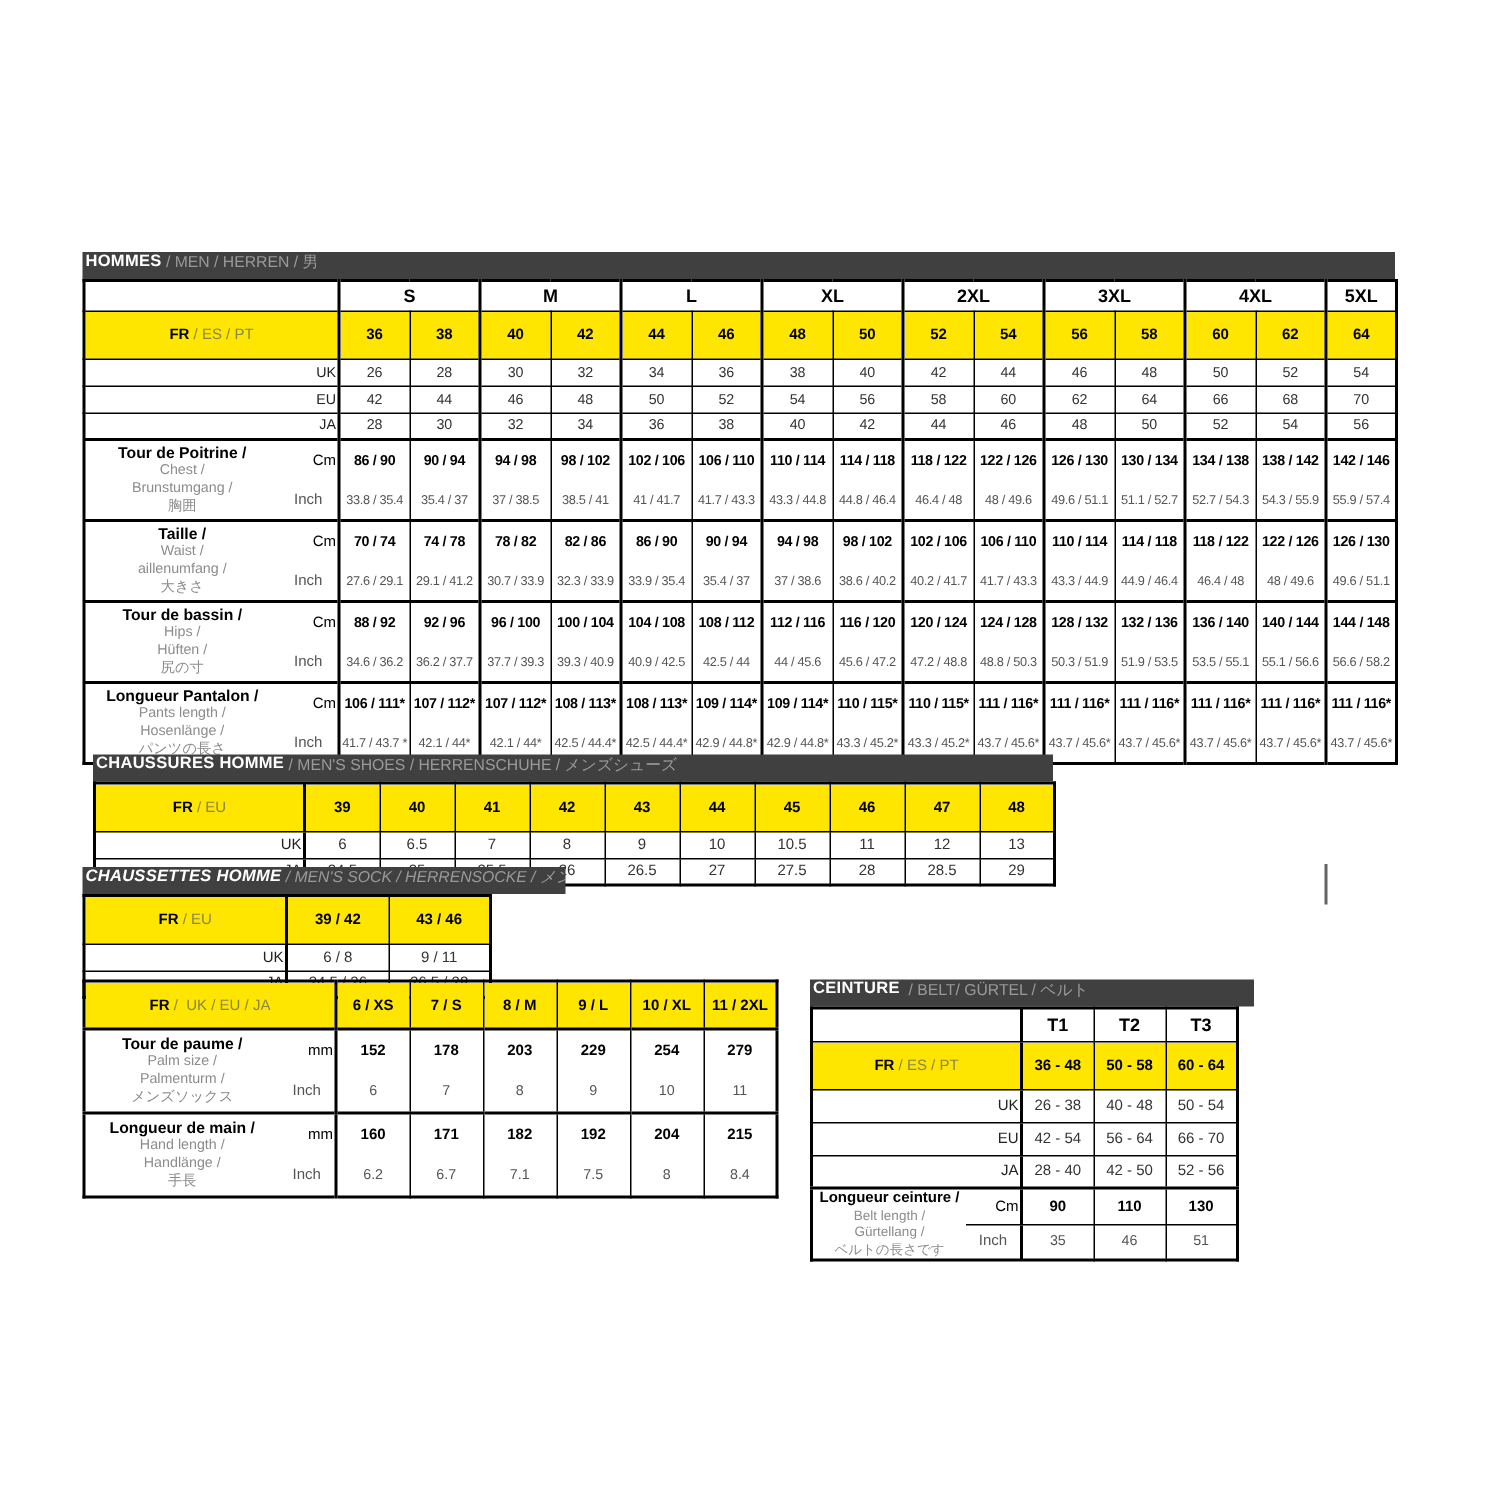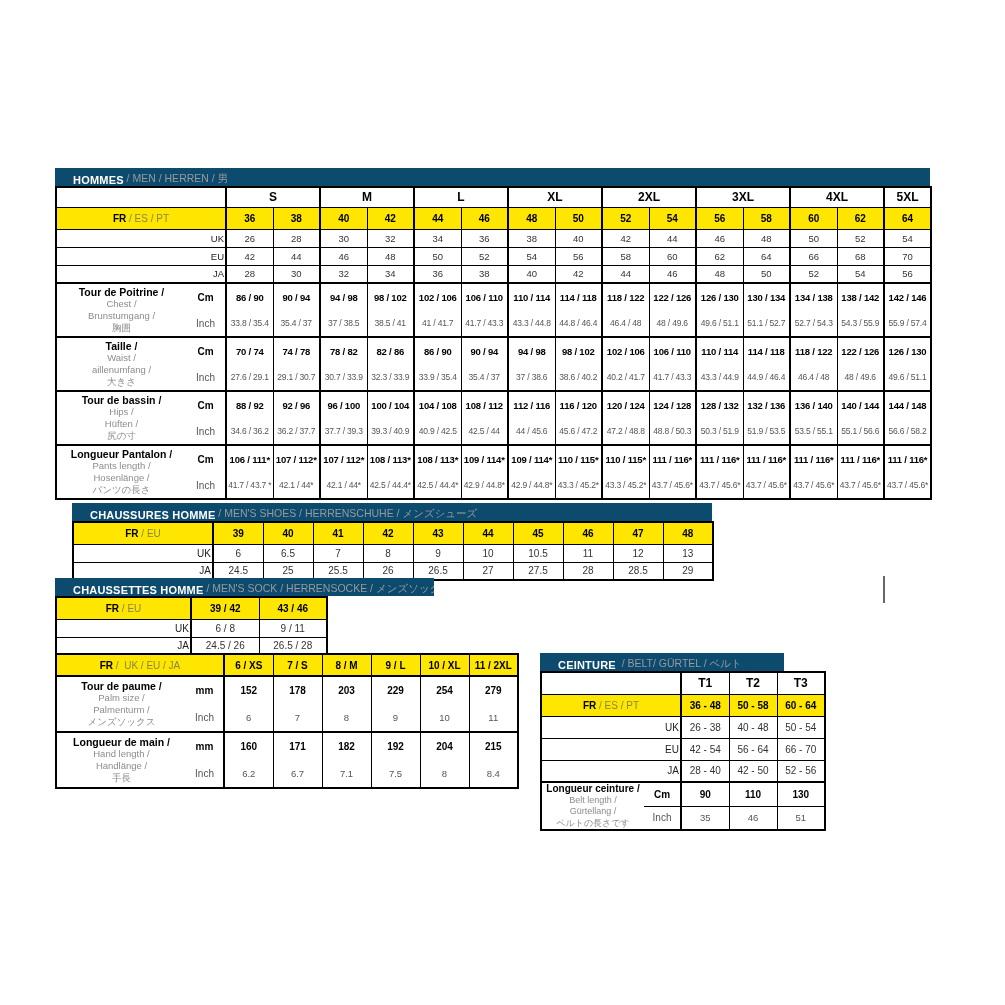--- a/index.html
+++ b/index.html
@@ -3,50 +3,50 @@
 <meta charset="utf-8">
 <style>
   html,body{margin:0;padding:0;}
   body{
     width:1005px;height:1005px;position:relative;background:#ffffff;
     font-family:"Liberation Sans","DejaVu Sans",sans-serif;color:#000;
     -webkit-font-smoothing:antialiased;
   }
   .tblc{position:absolute;}
   .bar{
-    background:#0c4a6e;color:#fff;height:18px;display:flex;align-items:flex-end;
-    padding-left:18px;box-sizing:border-box;overflow:hidden;
+    background:#404040;color:#fff;height:18px;display:flex;align-items:flex-start;
+    padding-left:2px;box-sizing:border-box;overflow:hidden;
   }
   .bar .bb{font-weight:bold;font-size:11px;white-space:pre;letter-spacing:.2px;}
   .bar .br{color:#9a9a9a;font-size:10.5px;white-space:pre;}
   table.grid{border-collapse:collapse;table-layout:fixed;border:2px solid #000;}
   table.grid td{border:1px solid #000;text-align:center;padding:0 1px;overflow:hidden;box-sizing:border-box;}
   tr.grp-row{height:20px;}
   tr.grp-row td{font-weight:bold;font-size:12px;background:#fff;}
-  tr.y{height:22px;}
+  tr.y{height:32px;}
   tr.y td{background:#FFE600;font-weight:bold;font-size:10px;}
   tr.p{height:18px;}
   tr.p td{font-size:10px;color:#333;font-weight:normal;}
   td.lab{text-align:left;padding-left:6px;border-right:2px solid #000 !important;background:inherit;}
   tr.y td.lab .lb{font-weight:bold;color:#000;}
   tr.y td.lab .lr{font-weight:normal;color:#87874a;white-space:pre;font-size:10px;}
   tr.p td.lab{color:#222;text-align:right;}
   .dstart{border-left:2px solid #000 !important;}
   .gs{border-left:2px solid #000 !important;}
   .blocktop{border-top:2px solid #000 !important;}
   .nb{border-bottom:0 !important;}
   .nt{border-top:0 !important;}
   tr.m1{height:27px;} tr.m2{height:27px;}
   td.mlab{
     text-align:left;padding:1px 2px 1px 6px;border-right:0 !important;vertical-align:middle;
   }
   td.mlab .mfr{font-weight:bold;font-size:10.5px;line-height:12px;display:block;color:#000;}
   td.mlab .mline{font-weight:normal;font-size:9.5px;line-height:12px;color:#8c8c8c;display:block;}
   td.unit{border-left:0 !important;font-size:10px;padding-right:2px;}
-  td.unit.ub{font-weight:bold;color:#000;}
+  td.unit.ub{font-weight:normal;color:#000;text-align:right;}
   td.unit.ut{font-weight:normal;color:#555;}
   td.cmv{font-weight:bold;}
   td.inv{font-weight:normal;color:#555;}
   .t-hommes td.cmv{font-size:9.5px;letter-spacing:-0.2px;}
   .t-hommes td.inv{font-size:8.5px;letter-spacing:-0.2px;}
   .t-hommes tr.y td{font-size:10px;}
   .t-hommes tr.p td{font-size:9.5px;}
   .t-gloves tr.m1,.t-gloves tr.m2{height:28px;margin-left:16px;}
   .t-gloves td.cmv{font-size:10px;}
   .t-gloves td.inv{font-size:9.5px;}
@@ -233,21 +233,21 @@
           <td class="cmv blocktop nb">106 / 110</td>
           <td class="cmv blocktop nb gs">110 / 114</td>
           <td class="cmv blocktop nb">114 / 118</td>
           <td class="cmv blocktop nb gs">118 / 122</td>
           <td class="cmv blocktop nb">122 / 126</td>
           <td class="cmv blocktop nb gs">126 / 130</td>
         </tr>
         <tr class="m2">
           <td class="unit ut nt">Inch</td>
           <td class="inv nt dstart">27.6 / 29.1</td>
-          <td class="inv nt">29.1 / 30.7</td>
+          <td class="inv nt">29.1 / 41.2</td>
           <td class="inv nt gs">30.7 / 33.9</td>
           <td class="inv nt">32.3 / 33.9</td>
           <td class="inv nt gs">33.9 / 35.4</td>
           <td class="inv nt">35.4 / 37</td>
           <td class="inv nt gs">37 / 38.6</td>
           <td class="inv nt">38.6 / 40.2</td>
           <td class="inv nt gs">40.2 / 41.7</td>
           <td class="inv nt">41.7 / 43.3</td>
           <td class="inv nt gs">43.3 / 44.9</td>
           <td class="inv nt">44.9 / 46.4</td>
@@ -336,21 +336,21 @@
           <td class="inv nt gs">43.7 / 45.6*</td>
           <td class="inv nt">43.7 / 45.6*</td>
           <td class="inv nt gs">43.7 / 45.6*</td>
           <td class="inv nt">43.7 / 45.6*</td>
           <td class="inv nt gs">43.7 / 45.6*</td>
         </tr>
       </tbody>
     </table>
 </div>
 
-<div class="tblc" style="left:72px;top:503px;">
+<div class="tblc" style="left:62px;top:503px;">
   <div class="bar" style="width:640px;">
     <span class="bb">CHAUSSURES HOMME</span>
       <span class="br"> / MEN'S SHOES / HERRENSCHUHE / メンズシューズ</span>
   </div>
   <table class="grid t-shoes">
       <colgroup>
         <col style="width: 140px;">
         <col style="width: 50px;">
         <col style="width: 50px;">
         <col style="width: 50px;">
@@ -400,21 +400,21 @@
           <td class="pv">27.5</td>
           <td class="pv">28</td>
           <td class="pv">28.5</td>
           <td class="pv">29</td>
         </tr>
       </tbody>
     </table>
 </div>
 
 <div class="tblc" style="left:55px;top:578px;">
-  <div class="bar" style="width:379px;">
+  <div class="bar" style="width:322px;font-style:italic;">
     <span class="bb">CHAUSSETTES HOMME</span>
       <span class="br"> / MEN'S SOCK / HERRENSOCKE / メンズソックス</span>
   </div>
   <table class="grid t-socks">
       <colgroup>
         <col style="width: 135px;">
         <col style="width: 68px;">
         <col style="width: 68px;">
       </colgroup>
       <tbody>
@@ -507,21 +507,21 @@
           <td class="inv nt">7.1</td>
           <td class="inv nt">7.5</td>
           <td class="inv nt">8</td>
           <td class="inv nt">8.4</td>
         </tr>
       </tbody>
     </table>
 </div>
 
 <div class="tblc" style="left:540px;top:653px;">
-  <div class="bar" style="width:244px;">
+  <div class="bar" style="width:296px;">
     <span class="bb">CEINTURE</span>
       <span class="br">  / BELT/ GÜRTEL / ベルト</span>
   </div>
   <table class="grid t-belt">
       <colgroup>
         <col style="width: 103px;">
         <col style="width: 37px;">
         <col style="width: 48px;">
         <col style="width: 48px;">
         <col style="width: 48px;">

